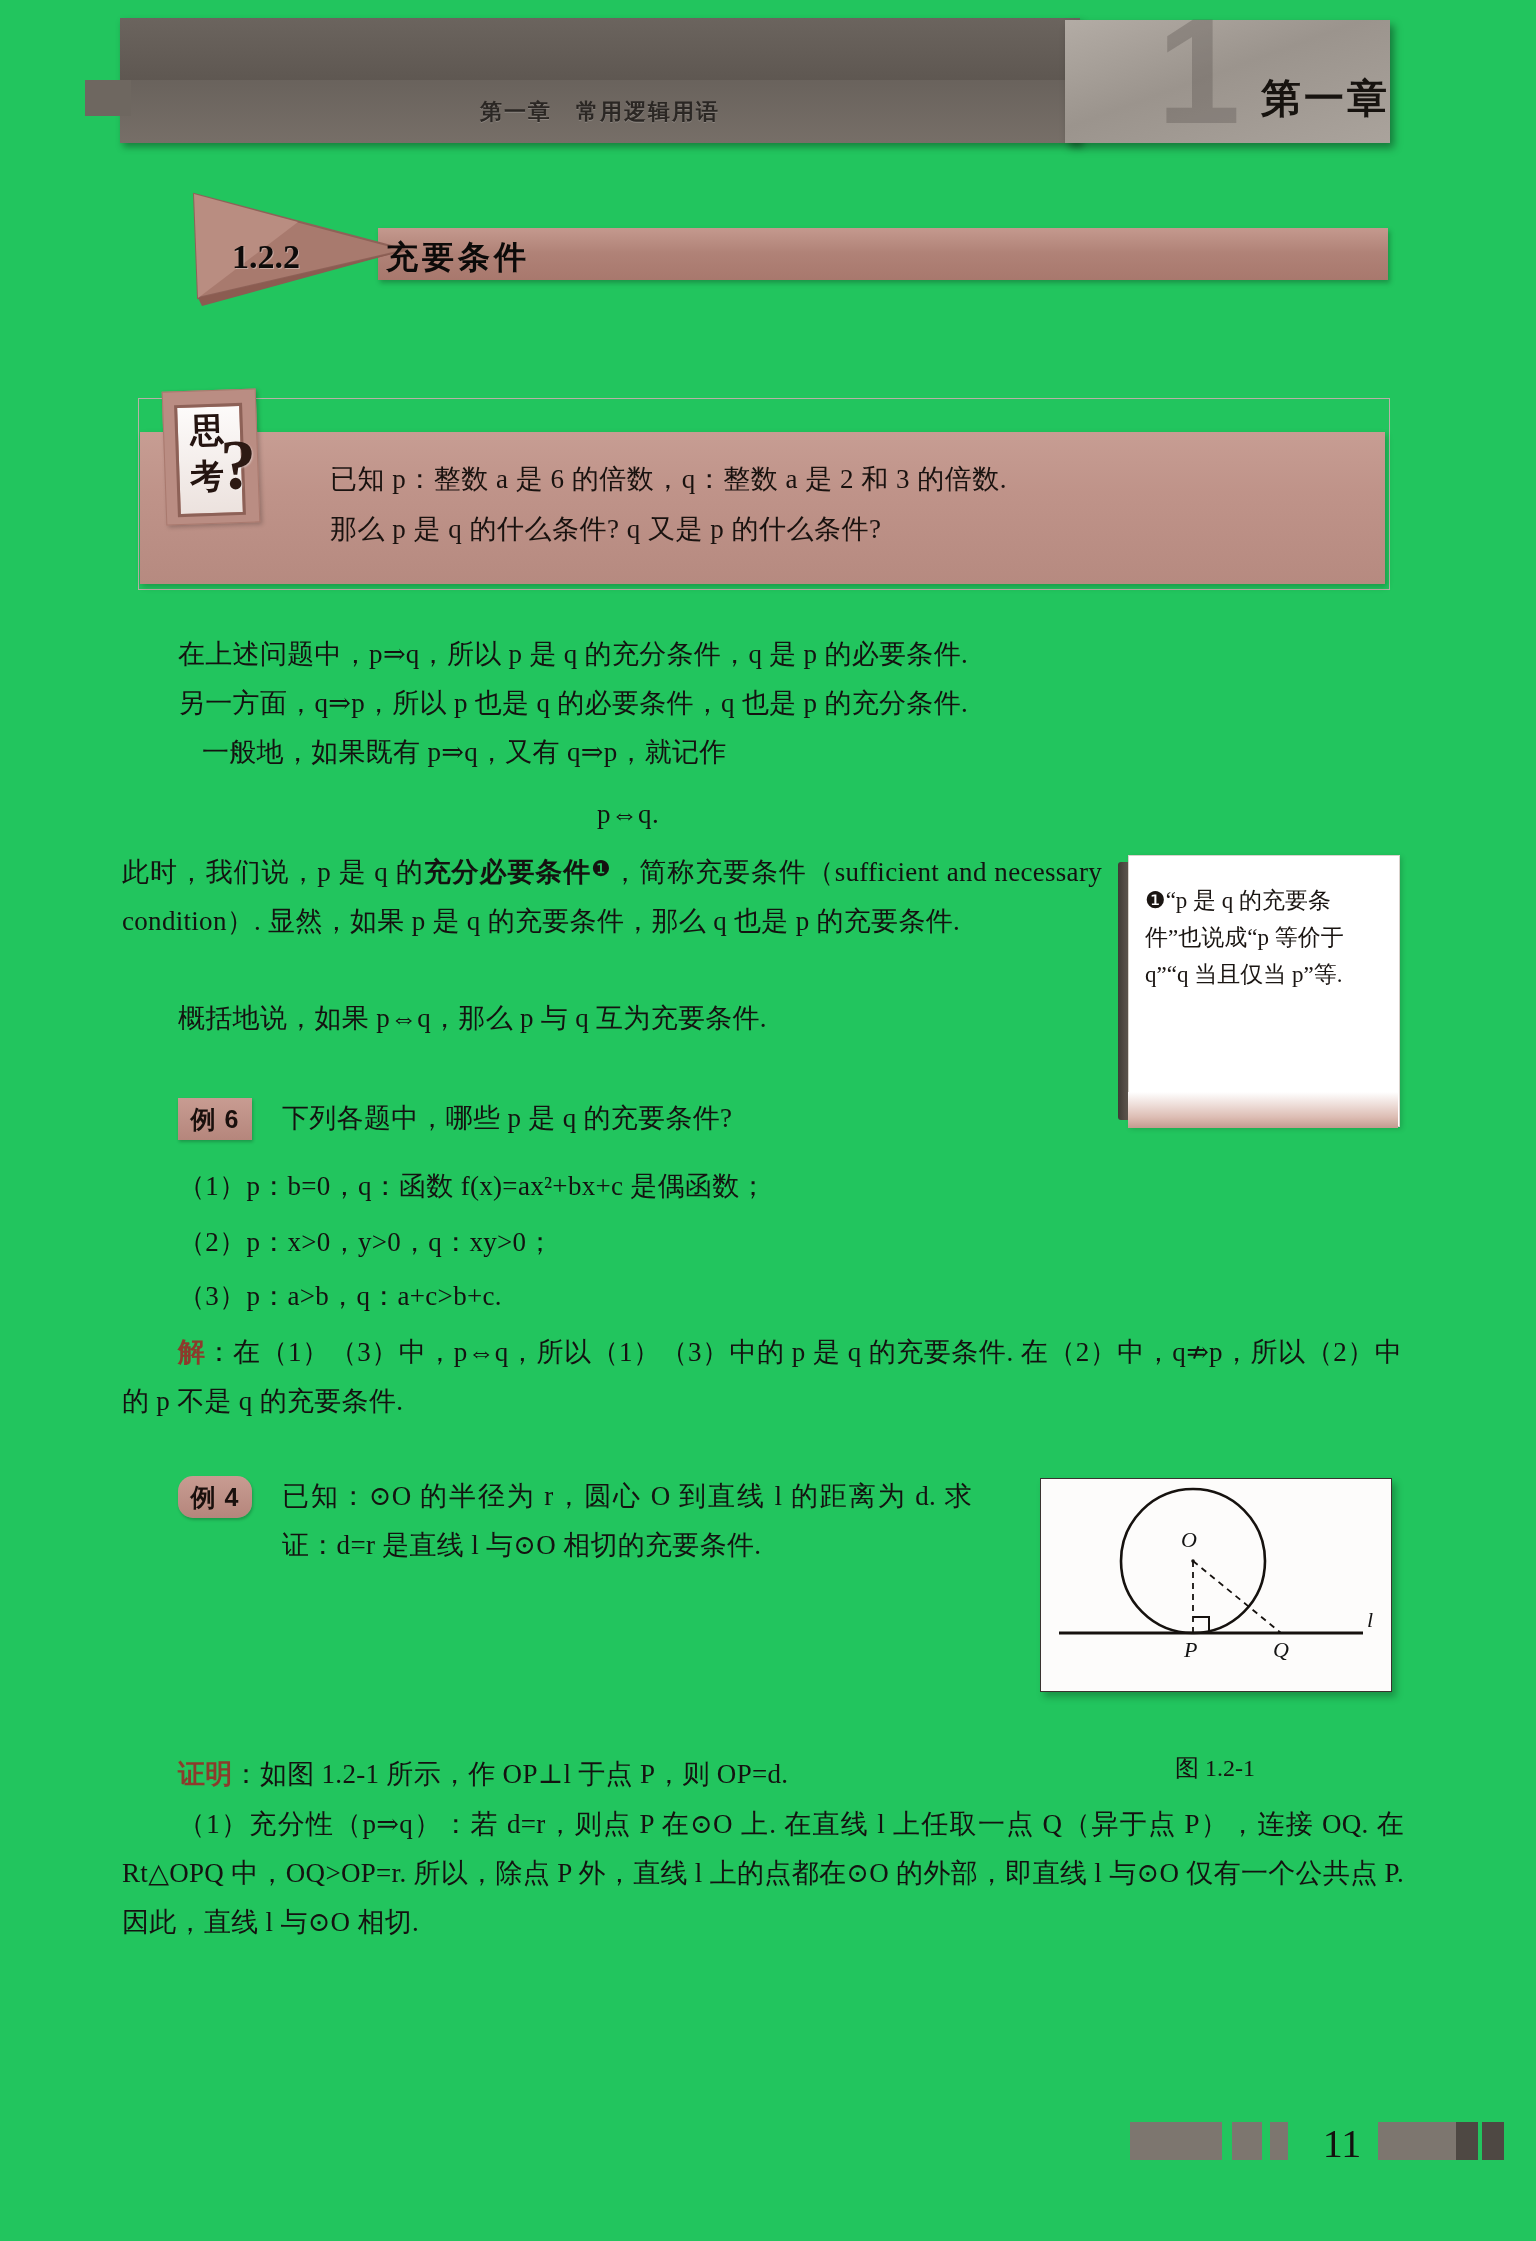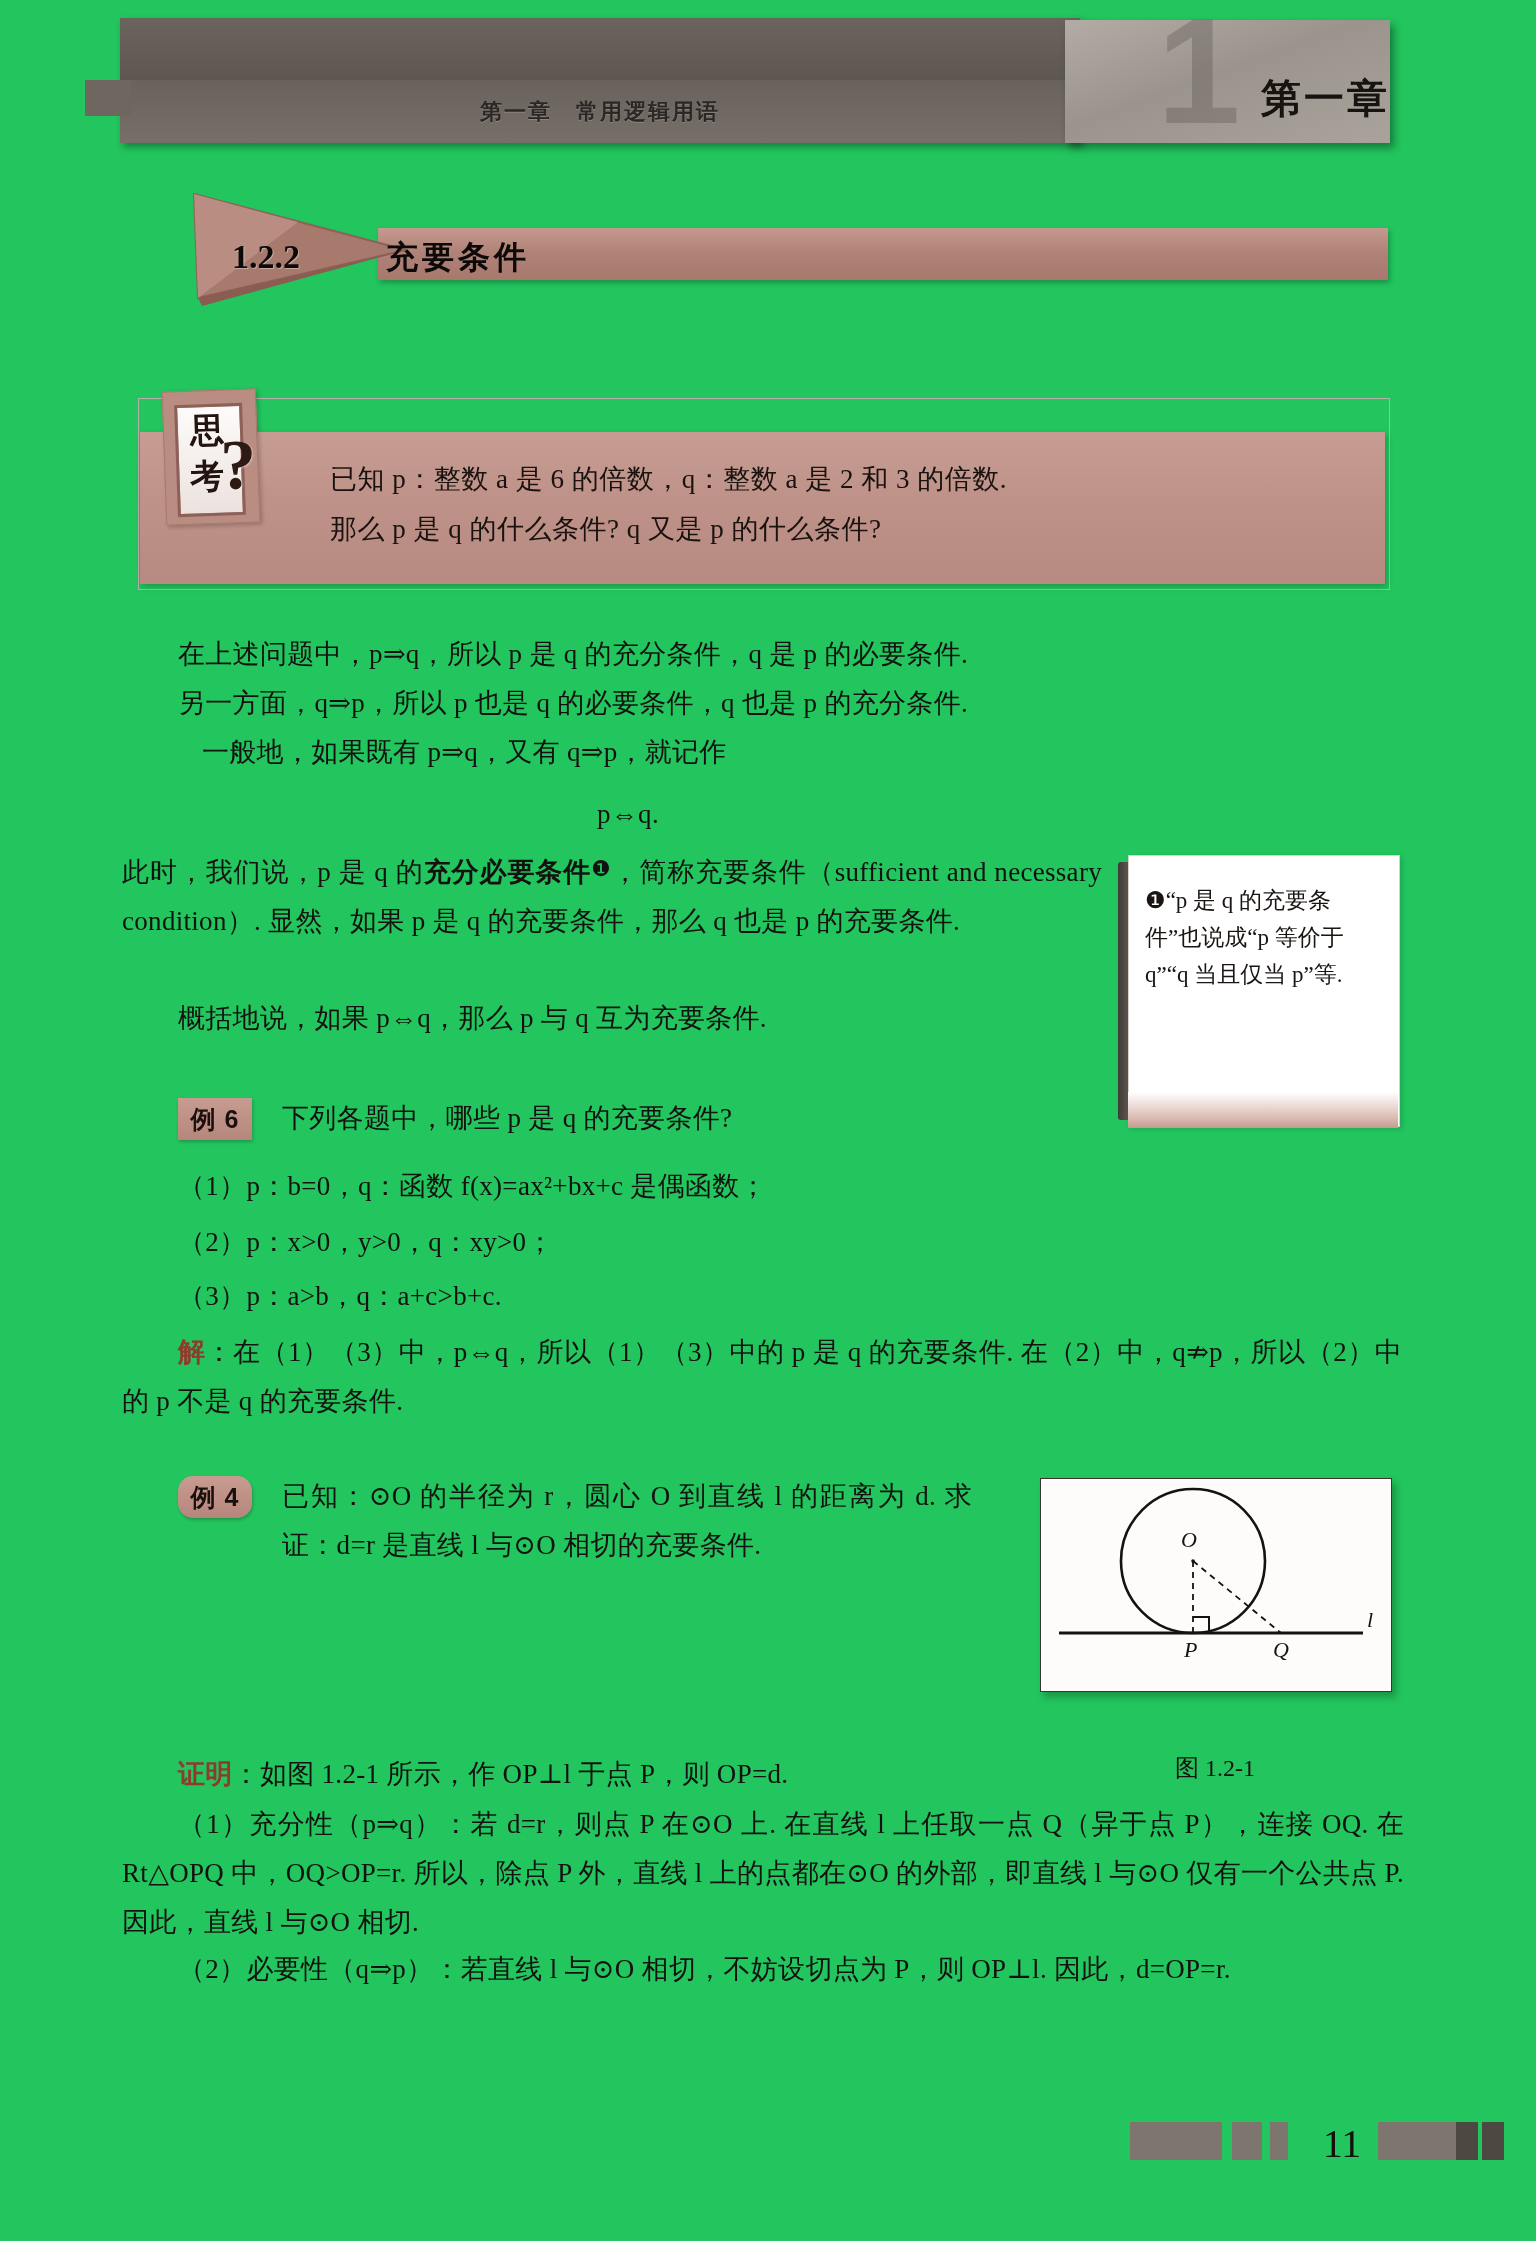--- a/index.html
+++ b/index.html
@@ -426,21 +426,20 @@
   <div class="ex-label" style="left:178px; top:1476px;border-radius:15px;">例 4</div>
   <div class="body-text" style="left:282px; top:1472px; width:690px; text-align:justify;">已知：⊙O 的半径为 r，圆心 O 到直线 l 的距离为 d. 求证：d=r 是直线 l 与⊙O 相切的充要条件.</div>
 
 
   <div class="body-text ind2" style="left:122px; top:1750px; width:880px;">
     <span class="kw-red">证明</span><span>：如图 1.2-1 所示，作 OP⊥l 于点 P，则 OP=d.</span>
   </div>
 
   <div class="body-text ind2" style="left:122px; top:1800px; width:1282px; text-align:justify;">（1）充分性（p⇒q）：若 d=r，则点 P 在⊙O 上. 在直线 l 上任取一点 Q（异于点 P），连接 OQ. 在 Rt△OPQ 中，OQ&gt;OP=r. 所以，除点 P 外，直线 l 上的点都在⊙O 的外部，即直线 l 与⊙O 仅有一个公共点 P. 因此，直线 l 与⊙O 相切.</div>
 
-  <div class="body-text ind2" style="left:122px; top:1945px; width:1282px; text-align:justify;">（2）必要性（q⇒p）：若直线 l 与⊙O 相切，不妨设切点为 P，则 OP⊥l. 因此，d=OP=r.</div>
 
   <div id="figure-box">
     <svg width="350" height="212" viewBox="0 0 350 212">
 
       <circle cx="152" cy="82" r="72" fill="none" stroke="#16120f" stroke-width="2.6"></circle>
 
       <line x1="18" y1="154" x2="322" y2="154" stroke="#16120f" stroke-width="3"></line>
 
       <line x1="152" y1="82" x2="152" y2="154" stroke="#16120f" stroke-width="1.8" stroke-dasharray="6,5"></line>
 

